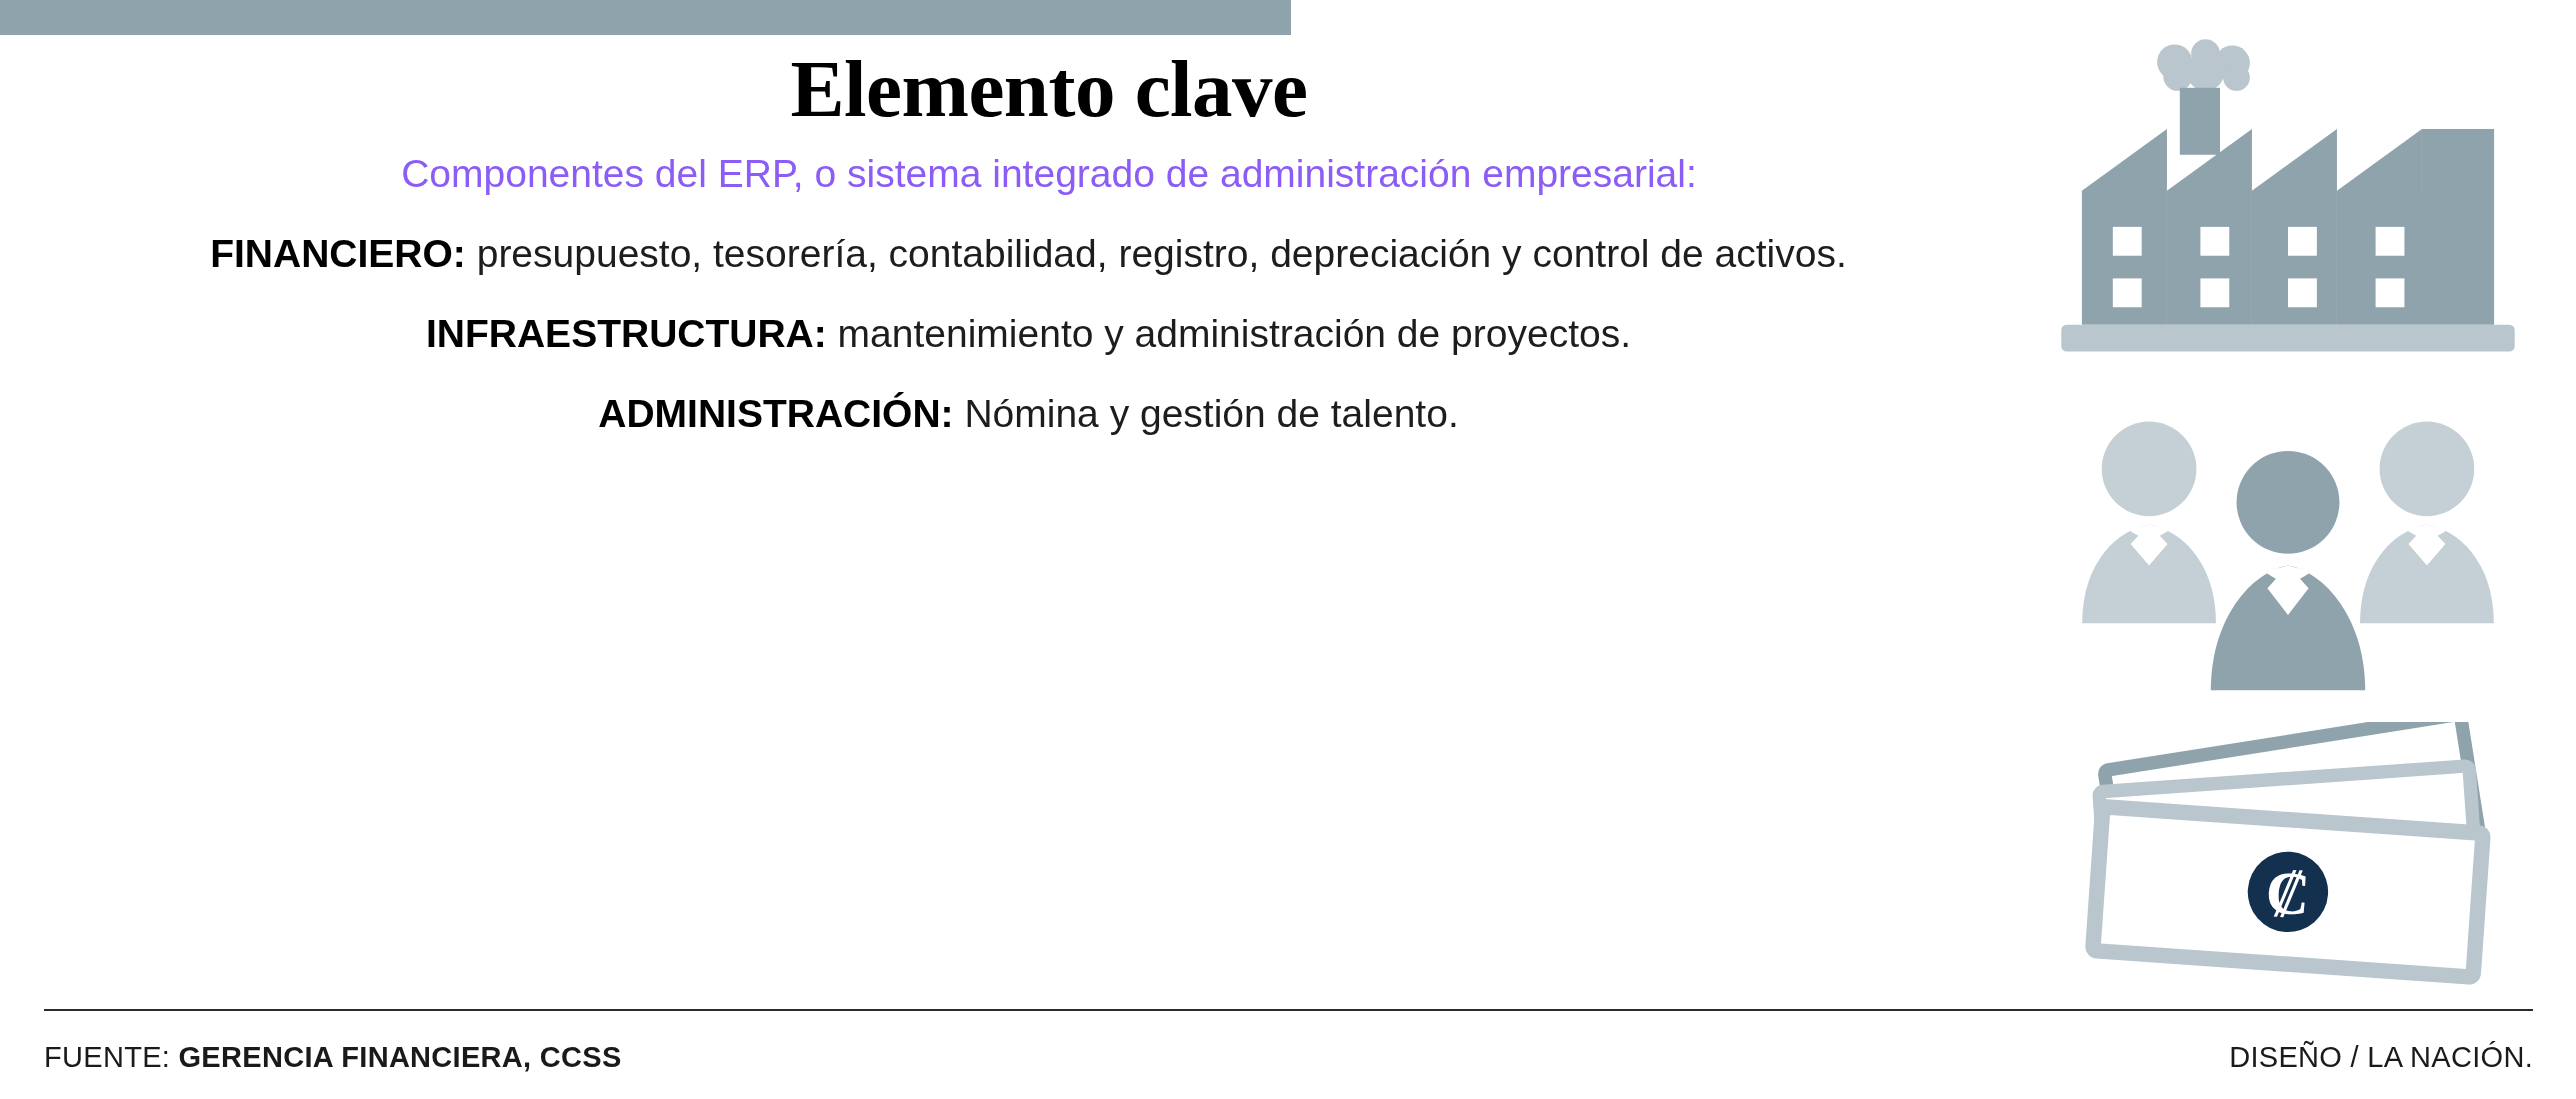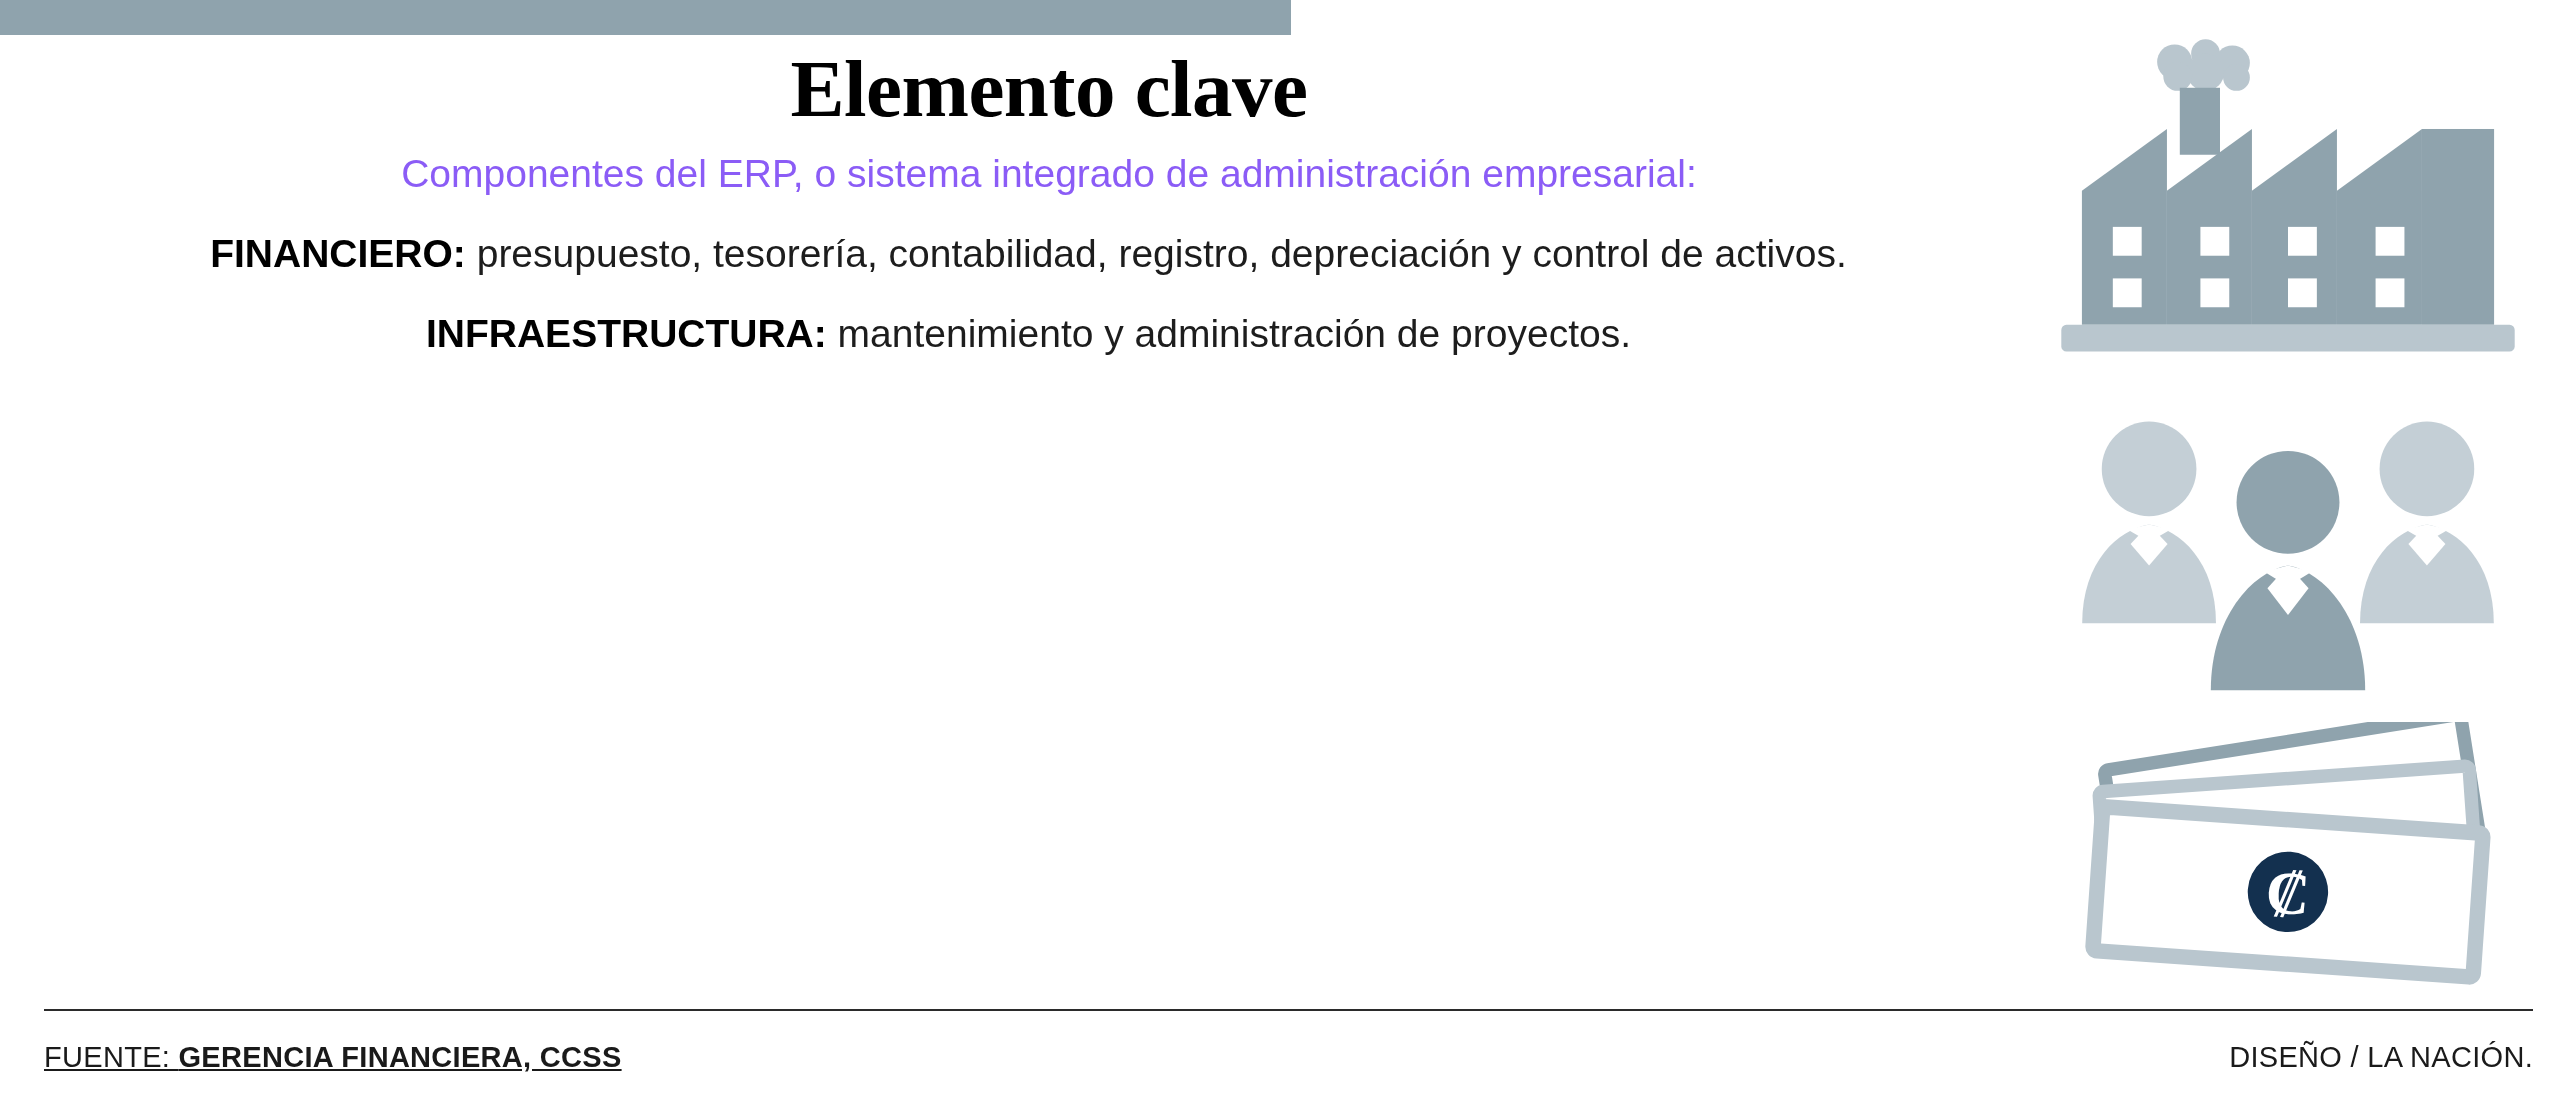--- a/index.html
+++ b/index.html
@@ -82,21 +82,20 @@
     width: 2489px;
     height: 57px;
     display: flex;
     align-items: center;
     justify-content: space-between;
   }
   .source {
     font-size: 29px;
     letter-spacing: 0.3px;
     color: #1a1a1a;
-    text-decoration: underline;
   }
   .source .src-label { font-weight: 400; }
   .source .src-value { font-weight: bold; }
 
   .credit {
     font-size: 29px;
     letter-spacing: 0.3px;
     color: #1a1a1a;
     white-space: nowrap;
   }
@@ -130,20 +129,23 @@
 
   <p class="item">
     <span class="lbl">FINANCIERO:</span><span> presupuesto, tesorería, contabilidad, registro, depreciación y control de activos.</span>
   </p>
 
 
   <p class="item">
     <span class="lbl">INFRAESTRUCTURA:</span><span> mantenimiento y administración de proyectos.</span>
   </p>
 
+  <p class="item">
+    <span class="lbl">ADMINISTRACIÓN:</span><span> Nómina y gestión de talento.</span>
+  </p>
 
 </div>
 
 <div class="rule"></div>
 <div class="footer">
   <div class="source">
     <span class="src-label">FUENTE: </span><span class="src-value">GERENCIA FINANCIERA, CCSS</span>
   </div>
   <div class="credit">
     <span class="brand">DISEÑO</span><span class="sep"> / </span><span class="outlet">LA NACIÓN.</span>

